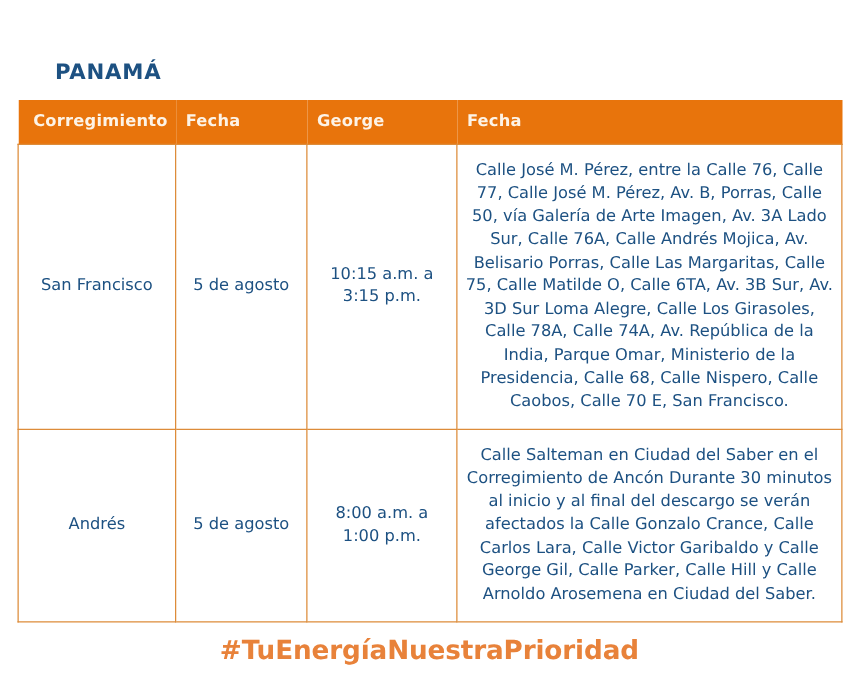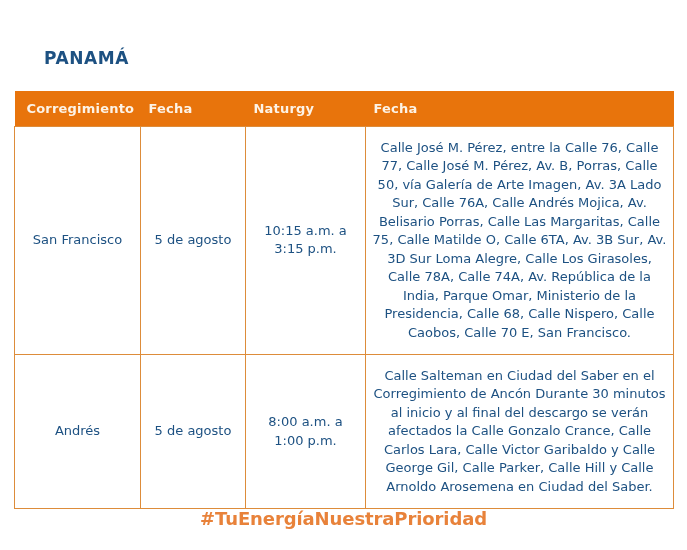--- a/index.html
+++ b/index.html
@@ -52,21 +52,20 @@
     letter-spacing: 0.6px;
     color: #1d5182;
   }
 
   
   .outage-table-wrap {
     position: absolute;
     left: 14px;
     top: 80px;
     width: 659px;
-    margin-top: 11px;
   }
   table.outage-table {
     width: 659px;
     border-collapse: collapse;
     table-layout: fixed;
   }
   table.outage-table thead th {
     background: #e8740c;
     color: #fdf3e6;
     font-size: 13px;
@@ -101,21 +100,21 @@
 
   
   .page-footer {
     position: absolute;
     left: 0;
     top: 508px;
     width: 687px;
     text-align: center;
   }
   .hashtag {
-    font-size: 18px;
+    font-size: 21px;
     font-weight: bold;
     color: #e8823a;
     letter-spacing: -0.1px;
   }
 </style>
 </head>
 <body>
 
 <div class="page-header">
 
@@ -128,21 +127,21 @@
     <colgroup>
       <col class="col-corregimiento">
       <col class="col-fecha">
       <col class="col-horario">
       <col class="col-zonas">
     </colgroup>
     <thead>
       <tr>
         <th class="th-left">Corregimiento</th>
         <th>Fecha</th>
-        <th>Naturgy</th>
+        <th>George</th>
         <th>Fecha</th>
       </tr>
     </thead>
     <tbody>
       <tr>
         <td class="cell-corregimiento">San Francisco</td>
         <td class="cell-fecha">5 de agosto</td>
         <td class="cell-horario">10:15 a.m. a 3:15 p.m.</td>
         <td class="cell-zonas">Calle José M. Pérez, entre la Calle 76, Calle 77, Calle José M. Pérez, Av. B, Porras, Calle 50, vía Galería de Arte Imagen, Av. 3A Lado Sur, Calle 76A, Calle Andrés Mojica, Av. Belisario Porras, Calle Las Margaritas, Calle 75, Calle Matilde O, Calle 6TA, Av. 3B Sur, Av. 3D Sur Loma Alegre, Calle Los Girasoles, Calle 78A, Calle 74A, Av. República de la India, Parque Omar, Ministerio de la Presidencia, Calle 68, Calle Nispero, Calle Caobos, Calle 70 E, San Francisco.</td>
       </tr>

